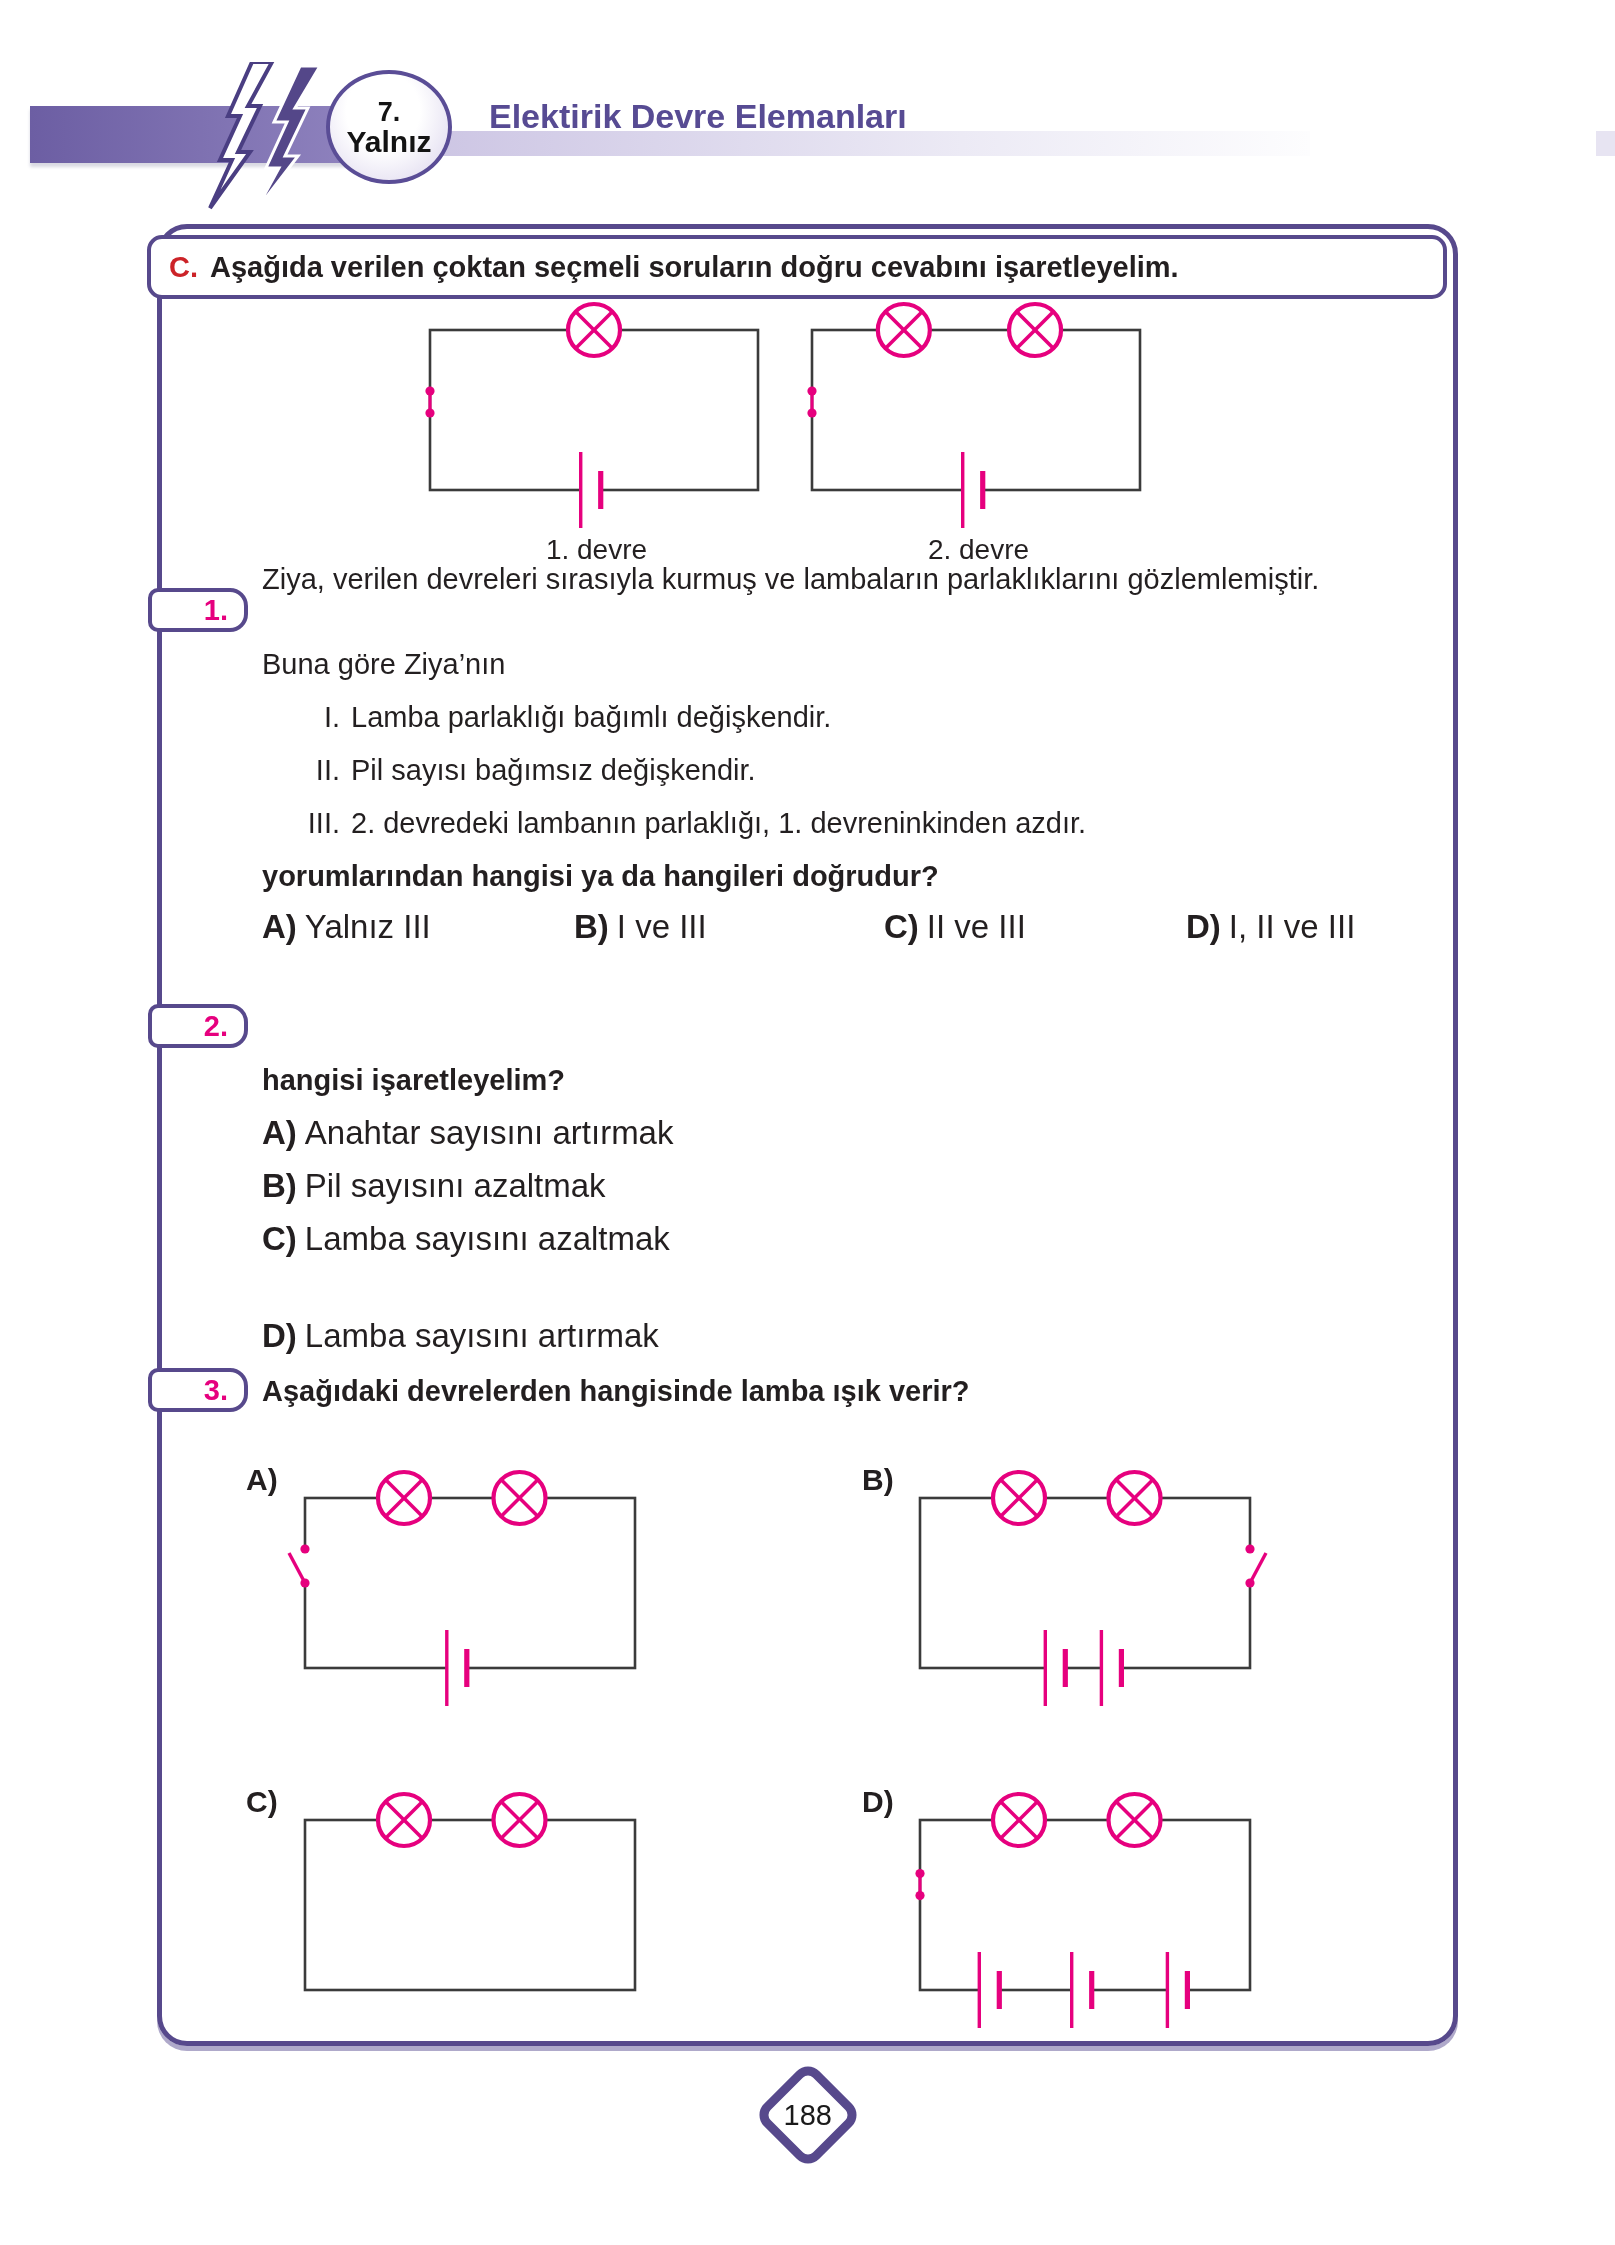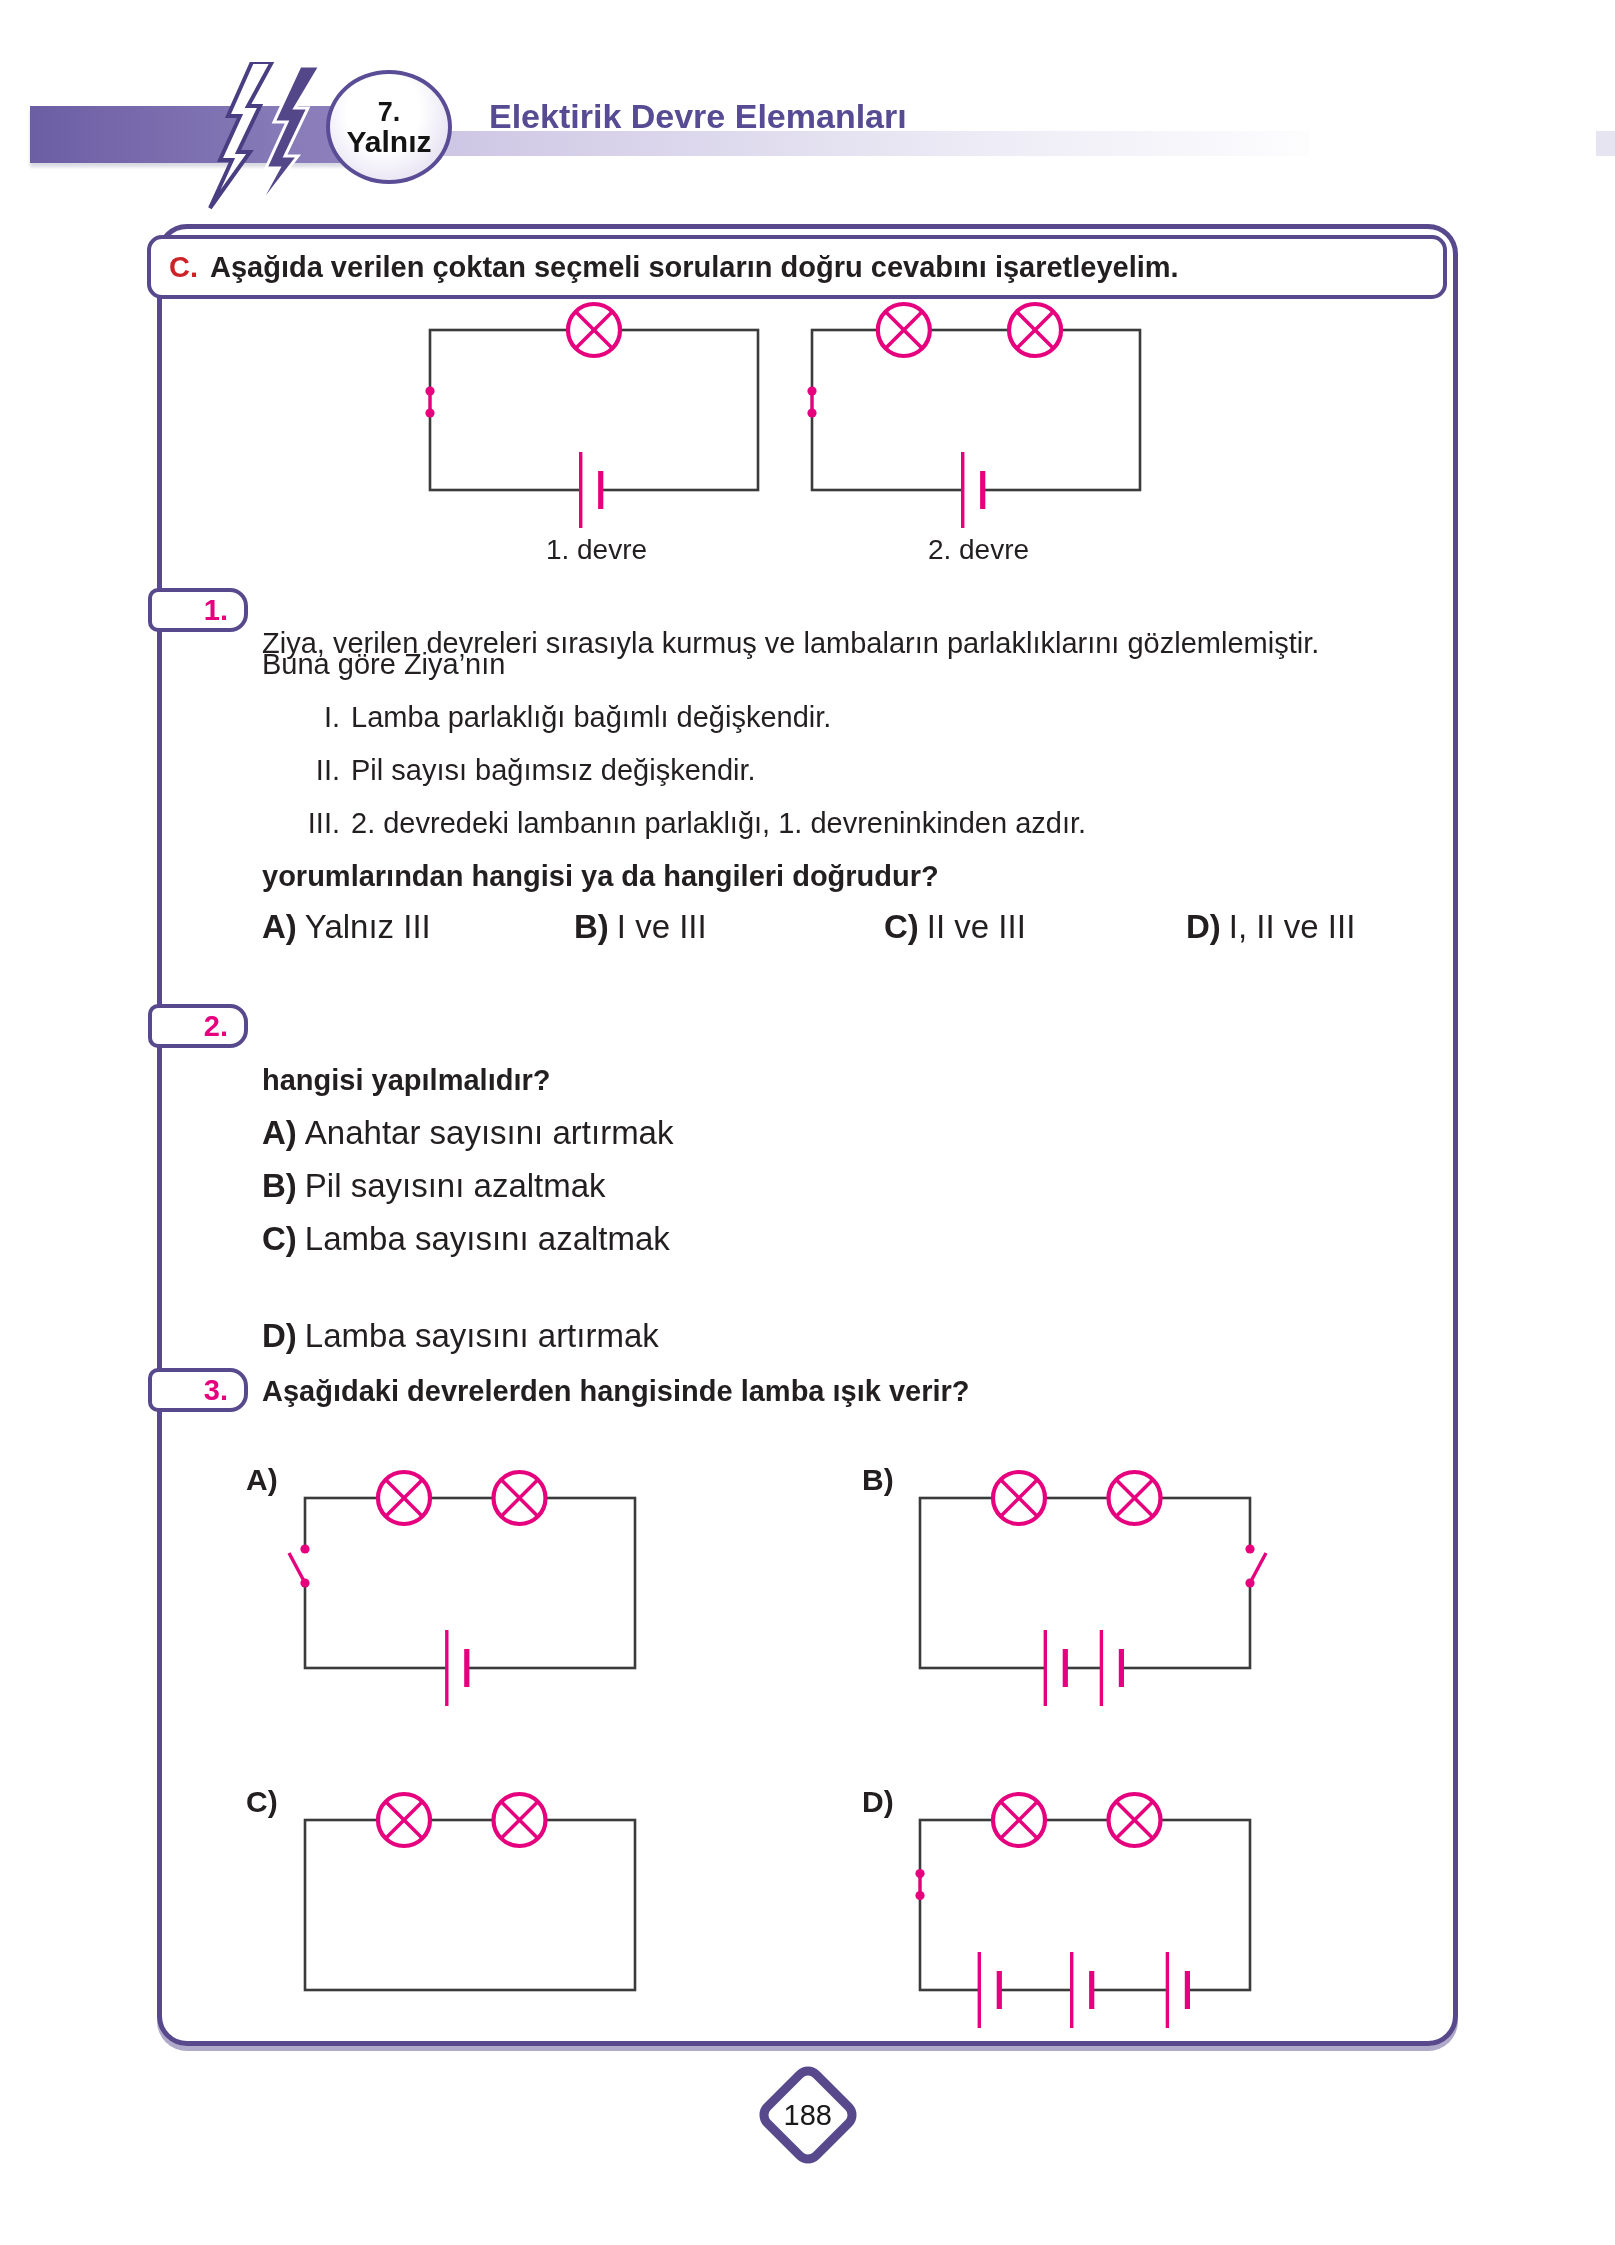--- a/index.html
+++ b/index.html
@@ -116,21 +116,21 @@
           <circle cx="229.04000000000002" cy="34" r="26" fill="#fff" stroke="#e6007e" stroke-width="4.2"></circle>
           <line x1="211.54000000000002" y1="16.5" x2="246.54000000000002" y2="51.5" stroke="#e6007e" stroke-width="3.6"></line>
           <line x1="211.54000000000002" y1="51.5" x2="246.54000000000002" y2="16.5" stroke="#e6007e" stroke-width="3.6"></line>
         </svg></div>
     <div class="circuit-label">2. devre</div>
   </div>
 
   <div class="abs qnum" style="top:588px;">
     <span>1.</span>
   </div>
-  <div class="abs qline" style="top:624px;text-align:center;">Ziya, verilen devreleri sırasıyla kurmuş ve lambaların parlaklıklarını gözlemlemiştir.</div>
+  <div class="abs qline" style="top:560px;text-align:center;">Ziya, verilen devreleri sırasıyla kurmuş ve lambaların parlaklıklarını gözlemlemiştir.</div>
   <div class="abs qline" style="top:645px;">Buna göre Ziya’nın</div>
 
   <div class="abs qitem" style="top:698px;">
     <span class="roman">I.</span><span>Lamba parlaklığı bağımlı değişkendir.</span>
   </div>
   <div class="abs qitem" style="top:751px;">
     <span class="roman">II.</span><span>Pil sayısı bağımsız değişkendir.</span>
   </div>
   <div class="abs qitem" style="top:804px;">
     <span class="roman">III.</span><span>2. devredeki lambanın parlaklığı, 1. devreninkinden azdır.</span>
@@ -147,21 +147,21 @@
   <span class="opt" style="left:884px;top:908px;">
     <span class="opt-letter">C)</span><span>II ve III</span>
   </span>
   <span class="opt" style="left:1186px;top:908px;">
     <span class="opt-letter">D)</span><span>I, II ve III</span>
   </span>
 
   <div class="abs qnum" style="top:1004px;">
     <span>2.</span>
   </div>
-  <div class="abs qline bold" style="top:1061px;">hangisi yapılmalıdır?</div>
+  <div class="abs qline bold" style="top:1061px;">hangisi işaretleyelim?</div>
 
   <span class="opt" style="left:262px;top:1114px;">
     <span class="opt-letter">A)</span><span>Anahtar sayısını artırmak</span>
   </span>
   <span class="opt" style="left:262px;top:1167px;">
     <span class="opt-letter">B)</span><span>Pil sayısını azaltmak</span>
   </span>
   <span class="opt" style="left:262px;top:1220px;">
     <span class="opt-letter">C)</span><span>Lamba sayısını azaltmak</span>
   </span>

